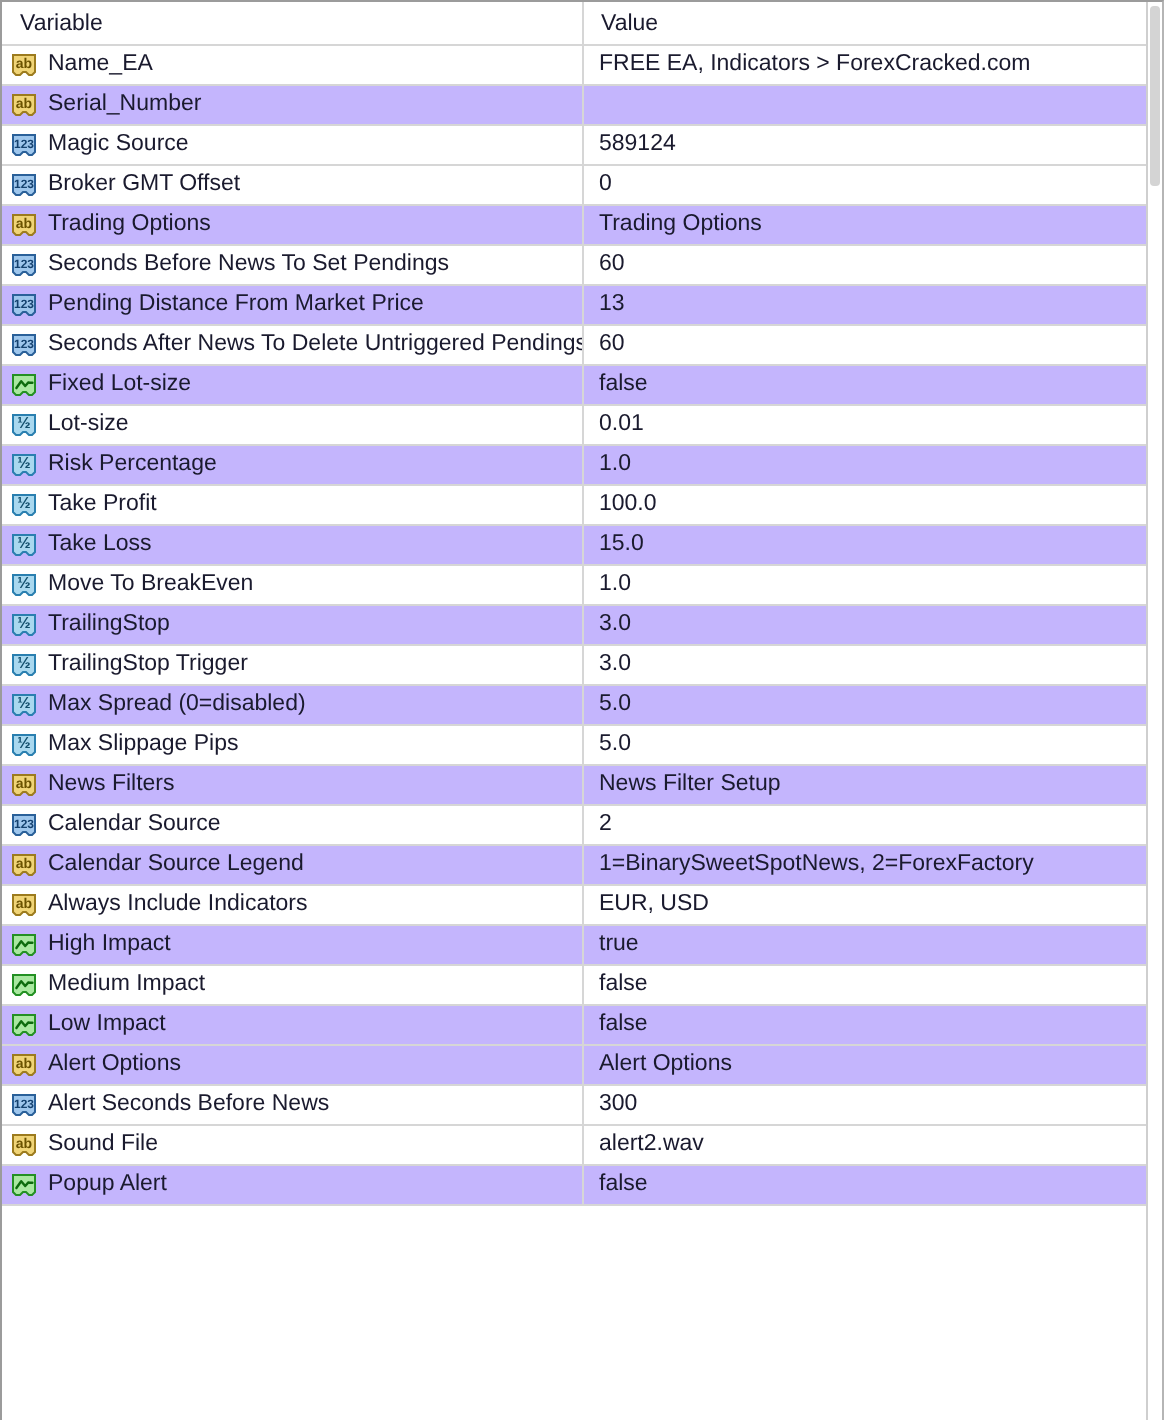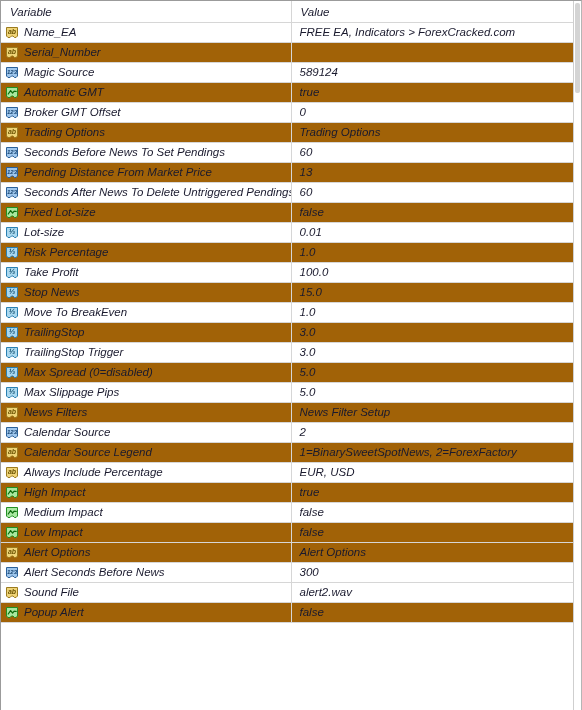--- a/index.html
+++ b/index.html
@@ -31,21 +31,20 @@
     overflow: hidden;
   }
 
   .grid {
     position: absolute;
     left: 0;
     top: 0;
     width: 573px;
     border-collapse: collapse;
     table-layout: fixed;
-    font-style: italic;
   }
 
   .grid .col-var { width: 290px; }
   .grid .col-val { width: 283px; }
 
   
   .hdr-row th {
     height: 21px;
     padding: 0 0 0 9px;
     margin: 0;
@@ -71,21 +70,21 @@
     border-right: 1px solid #d6d6d6;
     white-space: nowrap;
     overflow: hidden;
     font-size: 11.5px;
     line-height: 19px;
     color: #1a1a2e;
   }
   .row td.last { border-right: none; margin-top: 12px; }
 
   .row.odd td  { background: #ffffff; }
-  .row.even td { background: #a16207; }
+  .row.even td { background: #c4b5fd; }
 
   .var-cell {
     display: flex;
     align-items: center;
     padding-left: 4px;
     height: 19px;
     text-align: center;
   }
   .var-label {
     padding-left: 5px;
@@ -188,303 +187,286 @@
                   <text x="7" y="8.2" text-anchor="middle" font-family="Liberation Sans, sans-serif" font-size="6" font-weight="bold" fill="#14416e">123</text>
                 </svg>
               </span>
               <span class="var-label">Magic Source</span>
             </div>
           </td>
           <td class="last">
             <div class="val-cell">589124</div>
           </td>
         </tr>
+        <tr class="row odd">
+          <td>
+            <div class="var-cell">
+              <span class="tico">
+                <svg width="14" height="14" viewBox="0 0 14 14">
+                  <path d="M1.5 1.5 H12.5 V10 L11 11.5 H9.5 L8 10 H6.5 L5 11.5 H3 L1.5 10 Z" fill="#9ec6ec" stroke="#2a6099" stroke-width="1"></path>
+                  <text x="7" y="8.2" text-anchor="middle" font-family="Liberation Sans, sans-serif" font-size="6" font-weight="bold" fill="#14416e">123</text>
+                </svg>
+              </span>
+              <span class="var-label">Broker GMT Offset</span>
+            </div>
+          </td>
+          <td class="last">
+            <div class="val-cell">0</div>
+          </td>
+        </tr>
+        <tr class="row even">
+          <td>
+            <div class="var-cell">
+              <span class="tico">
+                <svg width="14" height="14" viewBox="0 0 14 14">
+                  <path d="M1.5 1.5 H12.5 V10 L11 11.5 H9.5 L8 10 H6.5 L5 11.5 H3 L1.5 10 Z" fill="#f0d477" stroke="#9c7b1e" stroke-width="1"></path>
+                  <text x="7" y="8.2" text-anchor="middle" font-family="Liberation Sans, sans-serif" font-size="7" font-weight="bold" fill="#6b5200">ab</text>
+                </svg>
+              </span>
+              <span class="var-label">Trading Options</span>
+            </div>
+          </td>
+          <td class="last">
+            <div class="val-cell">Trading Options</div>
+          </td>
+        </tr>
+        <tr class="row odd">
+          <td>
+            <div class="var-cell">
+              <span class="tico">
+                <svg width="14" height="14" viewBox="0 0 14 14">
+                  <path d="M1.5 1.5 H12.5 V10 L11 11.5 H9.5 L8 10 H6.5 L5 11.5 H3 L1.5 10 Z" fill="#9ec6ec" stroke="#2a6099" stroke-width="1"></path>
+                  <text x="7" y="8.2" text-anchor="middle" font-family="Liberation Sans, sans-serif" font-size="6" font-weight="bold" fill="#14416e">123</text>
+                </svg>
+              </span>
+              <span class="var-label">Seconds Before News To Set Pendings</span>
+            </div>
+          </td>
+          <td class="last">
+            <div class="val-cell">60</div>
+          </td>
+        </tr>
+        <tr class="row even">
+          <td>
+            <div class="var-cell">
+              <span class="tico">
+                <svg width="14" height="14" viewBox="0 0 14 14">
+                  <path d="M1.5 1.5 H12.5 V10 L11 11.5 H9.5 L8 10 H6.5 L5 11.5 H3 L1.5 10 Z" fill="#9ec6ec" stroke="#2a6099" stroke-width="1"></path>
+                  <text x="7" y="8.2" text-anchor="middle" font-family="Liberation Sans, sans-serif" font-size="6" font-weight="bold" fill="#14416e">123</text>
+                </svg>
+              </span>
+              <span class="var-label">Pending Distance From Market Price</span>
+            </div>
+          </td>
+          <td class="last">
+            <div class="val-cell">13</div>
+          </td>
+        </tr>
+        <tr class="row odd">
+          <td>
+            <div class="var-cell">
+              <span class="tico">
+                <svg width="14" height="14" viewBox="0 0 14 14">
+                  <path d="M1.5 1.5 H12.5 V10 L11 11.5 H9.5 L8 10 H6.5 L5 11.5 H3 L1.5 10 Z" fill="#9ec6ec" stroke="#2a6099" stroke-width="1"></path>
+                  <text x="7" y="8.2" text-anchor="middle" font-family="Liberation Sans, sans-serif" font-size="6" font-weight="bold" fill="#14416e">123</text>
+                </svg>
+              </span>
+              <span class="var-label">Seconds After News To Delete Untriggered Pendings</span>
+            </div>
+          </td>
+          <td class="last">
+            <div class="val-cell">60</div>
+          </td>
+        </tr>
         <tr class="row even">
           <td>
             <div class="var-cell">
               <span class="tico">
                 <svg width="14" height="14" viewBox="0 0 14 14">
                   <path d="M1.5 1.5 H12.5 V10 L11 11.5 H9.5 L8 10 H6.5 L5 11.5 H3 L1.5 10 Z" fill="#a9e8a0" stroke="#239023" stroke-width="1"></path>
                   <polyline points="3.2,8 5.6,4.6 7.6,7 9.2,5.2" fill="none" stroke="#0d6b0d" stroke-width="1.2" stroke-linejoin="round" stroke-linecap="round"></polyline>
                   <line x1="9.6" y1="5.4" x2="11.2" y2="5.4" stroke="#0d6b0d" stroke-width="1.2" stroke-linecap="round"></line>
                 </svg>
               </span>
-              <span class="var-label">Automatic GMT</span>
-            </div>
-          </td>
-          <td class="last">
-            <div class="val-cell">true</div>
+              <span class="var-label">Fixed Lot-size</span>
+            </div>
+          </td>
+          <td class="last">
+            <div class="val-cell">false</div>
+          </td>
+        </tr>
+        <tr class="row odd">
+          <td>
+            <div class="var-cell">
+              <span class="tico">
+                <svg width="14" height="14" viewBox="0 0 14 14">
+                  <path d="M1.5 1.5 H12.5 V10 L11 11.5 H9.5 L8 10 H6.5 L5 11.5 H3 L1.5 10 Z" fill="#a9d8ef" stroke="#2a7fb0" stroke-width="1"></path>
+                  <text x="7" y="8.2" text-anchor="middle" font-family="Liberation Sans, sans-serif" font-size="8" font-weight="bold" fill="#14506e">½</text>
+                </svg>
+              </span>
+              <span class="var-label">Lot-size</span>
+            </div>
+          </td>
+          <td class="last">
+            <div class="val-cell">0.01</div>
+          </td>
+        </tr>
+        <tr class="row even">
+          <td>
+            <div class="var-cell">
+              <span class="tico">
+                <svg width="14" height="14" viewBox="0 0 14 14">
+                  <path d="M1.5 1.5 H12.5 V10 L11 11.5 H9.5 L8 10 H6.5 L5 11.5 H3 L1.5 10 Z" fill="#a9d8ef" stroke="#2a7fb0" stroke-width="1"></path>
+                  <text x="7" y="8.2" text-anchor="middle" font-family="Liberation Sans, sans-serif" font-size="8" font-weight="bold" fill="#14506e">½</text>
+                </svg>
+              </span>
+              <span class="var-label">Risk Percentage</span>
+            </div>
+          </td>
+          <td class="last">
+            <div class="val-cell">1.0</div>
+          </td>
+        </tr>
+        <tr class="row odd">
+          <td>
+            <div class="var-cell">
+              <span class="tico">
+                <svg width="14" height="14" viewBox="0 0 14 14">
+                  <path d="M1.5 1.5 H12.5 V10 L11 11.5 H9.5 L8 10 H6.5 L5 11.5 H3 L1.5 10 Z" fill="#a9d8ef" stroke="#2a7fb0" stroke-width="1"></path>
+                  <text x="7" y="8.2" text-anchor="middle" font-family="Liberation Sans, sans-serif" font-size="8" font-weight="bold" fill="#14506e">½</text>
+                </svg>
+              </span>
+              <span class="var-label">Take Profit</span>
+            </div>
+          </td>
+          <td class="last">
+            <div class="val-cell">100.0</div>
+          </td>
+        </tr>
+        <tr class="row even">
+          <td>
+            <div class="var-cell">
+              <span class="tico">
+                <svg width="14" height="14" viewBox="0 0 14 14">
+                  <path d="M1.5 1.5 H12.5 V10 L11 11.5 H9.5 L8 10 H6.5 L5 11.5 H3 L1.5 10 Z" fill="#a9d8ef" stroke="#2a7fb0" stroke-width="1"></path>
+                  <text x="7" y="8.2" text-anchor="middle" font-family="Liberation Sans, sans-serif" font-size="8" font-weight="bold" fill="#14506e">½</text>
+                </svg>
+              </span>
+              <span class="var-label">Take Loss</span>
+            </div>
+          </td>
+          <td class="last">
+            <div class="val-cell">15.0</div>
+          </td>
+        </tr>
+        <tr class="row odd">
+          <td>
+            <div class="var-cell">
+              <span class="tico">
+                <svg width="14" height="14" viewBox="0 0 14 14">
+                  <path d="M1.5 1.5 H12.5 V10 L11 11.5 H9.5 L8 10 H6.5 L5 11.5 H3 L1.5 10 Z" fill="#a9d8ef" stroke="#2a7fb0" stroke-width="1"></path>
+                  <text x="7" y="8.2" text-anchor="middle" font-family="Liberation Sans, sans-serif" font-size="8" font-weight="bold" fill="#14506e">½</text>
+                </svg>
+              </span>
+              <span class="var-label">Move To BreakEven</span>
+            </div>
+          </td>
+          <td class="last">
+            <div class="val-cell">1.0</div>
+          </td>
+        </tr>
+        <tr class="row even">
+          <td>
+            <div class="var-cell">
+              <span class="tico">
+                <svg width="14" height="14" viewBox="0 0 14 14">
+                  <path d="M1.5 1.5 H12.5 V10 L11 11.5 H9.5 L8 10 H6.5 L5 11.5 H3 L1.5 10 Z" fill="#a9d8ef" stroke="#2a7fb0" stroke-width="1"></path>
+                  <text x="7" y="8.2" text-anchor="middle" font-family="Liberation Sans, sans-serif" font-size="8" font-weight="bold" fill="#14506e">½</text>
+                </svg>
+              </span>
+              <span class="var-label">TrailingStop</span>
+            </div>
+          </td>
+          <td class="last">
+            <div class="val-cell">3.0</div>
+          </td>
+        </tr>
+        <tr class="row odd">
+          <td>
+            <div class="var-cell">
+              <span class="tico">
+                <svg width="14" height="14" viewBox="0 0 14 14">
+                  <path d="M1.5 1.5 H12.5 V10 L11 11.5 H9.5 L8 10 H6.5 L5 11.5 H3 L1.5 10 Z" fill="#a9d8ef" stroke="#2a7fb0" stroke-width="1"></path>
+                  <text x="7" y="8.2" text-anchor="middle" font-family="Liberation Sans, sans-serif" font-size="8" font-weight="bold" fill="#14506e">½</text>
+                </svg>
+              </span>
+              <span class="var-label">TrailingStop Trigger</span>
+            </div>
+          </td>
+          <td class="last">
+            <div class="val-cell">3.0</div>
+          </td>
+        </tr>
+        <tr class="row even">
+          <td>
+            <div class="var-cell">
+              <span class="tico">
+                <svg width="14" height="14" viewBox="0 0 14 14">
+                  <path d="M1.5 1.5 H12.5 V10 L11 11.5 H9.5 L8 10 H6.5 L5 11.5 H3 L1.5 10 Z" fill="#a9d8ef" stroke="#2a7fb0" stroke-width="1"></path>
+                  <text x="7" y="8.2" text-anchor="middle" font-family="Liberation Sans, sans-serif" font-size="8" font-weight="bold" fill="#14506e">½</text>
+                </svg>
+              </span>
+              <span class="var-label">Max Spread (0=disabled)</span>
+            </div>
+          </td>
+          <td class="last">
+            <div class="val-cell">5.0</div>
+          </td>
+        </tr>
+        <tr class="row odd">
+          <td>
+            <div class="var-cell">
+              <span class="tico">
+                <svg width="14" height="14" viewBox="0 0 14 14">
+                  <path d="M1.5 1.5 H12.5 V10 L11 11.5 H9.5 L8 10 H6.5 L5 11.5 H3 L1.5 10 Z" fill="#a9d8ef" stroke="#2a7fb0" stroke-width="1"></path>
+                  <text x="7" y="8.2" text-anchor="middle" font-family="Liberation Sans, sans-serif" font-size="8" font-weight="bold" fill="#14506e">½</text>
+                </svg>
+              </span>
+              <span class="var-label">Max Slippage Pips</span>
+            </div>
+          </td>
+          <td class="last">
+            <div class="val-cell">5.0</div>
+          </td>
+        </tr>
+        <tr class="row even">
+          <td>
+            <div class="var-cell">
+              <span class="tico">
+                <svg width="14" height="14" viewBox="0 0 14 14">
+                  <path d="M1.5 1.5 H12.5 V10 L11 11.5 H9.5 L8 10 H6.5 L5 11.5 H3 L1.5 10 Z" fill="#f0d477" stroke="#9c7b1e" stroke-width="1"></path>
+                  <text x="7" y="8.2" text-anchor="middle" font-family="Liberation Sans, sans-serif" font-size="7" font-weight="bold" fill="#6b5200">ab</text>
+                </svg>
+              </span>
+              <span class="var-label">News Filters</span>
+            </div>
+          </td>
+          <td class="last">
+            <div class="val-cell">News Filter Setup</div>
           </td>
         </tr>
         <tr class="row odd">
           <td>
             <div class="var-cell">
               <span class="tico">
                 <svg width="14" height="14" viewBox="0 0 14 14">
                   <path d="M1.5 1.5 H12.5 V10 L11 11.5 H9.5 L8 10 H6.5 L5 11.5 H3 L1.5 10 Z" fill="#9ec6ec" stroke="#2a6099" stroke-width="1"></path>
                   <text x="7" y="8.2" text-anchor="middle" font-family="Liberation Sans, sans-serif" font-size="6" font-weight="bold" fill="#14416e">123</text>
                 </svg>
               </span>
-              <span class="var-label">Broker GMT Offset</span>
-            </div>
-          </td>
-          <td class="last">
-            <div class="val-cell">0</div>
-          </td>
-        </tr>
-        <tr class="row even">
-          <td>
-            <div class="var-cell">
-              <span class="tico">
-                <svg width="14" height="14" viewBox="0 0 14 14">
-                  <path d="M1.5 1.5 H12.5 V10 L11 11.5 H9.5 L8 10 H6.5 L5 11.5 H3 L1.5 10 Z" fill="#f0d477" stroke="#9c7b1e" stroke-width="1"></path>
-                  <text x="7" y="8.2" text-anchor="middle" font-family="Liberation Sans, sans-serif" font-size="7" font-weight="bold" fill="#6b5200">ab</text>
-                </svg>
-              </span>
-              <span class="var-label">Trading Options</span>
-            </div>
-          </td>
-          <td class="last">
-            <div class="val-cell">Trading Options</div>
-          </td>
-        </tr>
-        <tr class="row odd">
-          <td>
-            <div class="var-cell">
-              <span class="tico">
-                <svg width="14" height="14" viewBox="0 0 14 14">
-                  <path d="M1.5 1.5 H12.5 V10 L11 11.5 H9.5 L8 10 H6.5 L5 11.5 H3 L1.5 10 Z" fill="#9ec6ec" stroke="#2a6099" stroke-width="1"></path>
-                  <text x="7" y="8.2" text-anchor="middle" font-family="Liberation Sans, sans-serif" font-size="6" font-weight="bold" fill="#14416e">123</text>
-                </svg>
-              </span>
-              <span class="var-label">Seconds Before News To Set Pendings</span>
-            </div>
-          </td>
-          <td class="last">
-            <div class="val-cell">60</div>
-          </td>
-        </tr>
-        <tr class="row even">
-          <td>
-            <div class="var-cell">
-              <span class="tico">
-                <svg width="14" height="14" viewBox="0 0 14 14">
-                  <path d="M1.5 1.5 H12.5 V10 L11 11.5 H9.5 L8 10 H6.5 L5 11.5 H3 L1.5 10 Z" fill="#9ec6ec" stroke="#2a6099" stroke-width="1"></path>
-                  <text x="7" y="8.2" text-anchor="middle" font-family="Liberation Sans, sans-serif" font-size="6" font-weight="bold" fill="#14416e">123</text>
-                </svg>
-              </span>
-              <span class="var-label">Pending Distance From Market Price</span>
-            </div>
-          </td>
-          <td class="last">
-            <div class="val-cell">13</div>
-          </td>
-        </tr>
-        <tr class="row odd">
-          <td>
-            <div class="var-cell">
-              <span class="tico">
-                <svg width="14" height="14" viewBox="0 0 14 14">
-                  <path d="M1.5 1.5 H12.5 V10 L11 11.5 H9.5 L8 10 H6.5 L5 11.5 H3 L1.5 10 Z" fill="#9ec6ec" stroke="#2a6099" stroke-width="1"></path>
-                  <text x="7" y="8.2" text-anchor="middle" font-family="Liberation Sans, sans-serif" font-size="6" font-weight="bold" fill="#14416e">123</text>
-                </svg>
-              </span>
-              <span class="var-label">Seconds After News To Delete Untriggered Pendings</span>
-            </div>
-          </td>
-          <td class="last">
-            <div class="val-cell">60</div>
-          </td>
-        </tr>
-        <tr class="row even">
-          <td>
-            <div class="var-cell">
-              <span class="tico">
-                <svg width="14" height="14" viewBox="0 0 14 14">
-                  <path d="M1.5 1.5 H12.5 V10 L11 11.5 H9.5 L8 10 H6.5 L5 11.5 H3 L1.5 10 Z" fill="#a9e8a0" stroke="#239023" stroke-width="1"></path>
-                  <polyline points="3.2,8 5.6,4.6 7.6,7 9.2,5.2" fill="none" stroke="#0d6b0d" stroke-width="1.2" stroke-linejoin="round" stroke-linecap="round"></polyline>
-                  <line x1="9.6" y1="5.4" x2="11.2" y2="5.4" stroke="#0d6b0d" stroke-width="1.2" stroke-linecap="round"></line>
-                </svg>
-              </span>
-              <span class="var-label">Fixed Lot-size</span>
-            </div>
-          </td>
-          <td class="last">
-            <div class="val-cell">false</div>
-          </td>
-        </tr>
-        <tr class="row odd">
-          <td>
-            <div class="var-cell">
-              <span class="tico">
-                <svg width="14" height="14" viewBox="0 0 14 14">
-                  <path d="M1.5 1.5 H12.5 V10 L11 11.5 H9.5 L8 10 H6.5 L5 11.5 H3 L1.5 10 Z" fill="#a9d8ef" stroke="#2a7fb0" stroke-width="1"></path>
-                  <text x="7" y="8.2" text-anchor="middle" font-family="Liberation Sans, sans-serif" font-size="8" font-weight="bold" fill="#14506e">½</text>
-                </svg>
-              </span>
-              <span class="var-label">Lot-size</span>
-            </div>
-          </td>
-          <td class="last">
-            <div class="val-cell">0.01</div>
-          </td>
-        </tr>
-        <tr class="row even">
-          <td>
-            <div class="var-cell">
-              <span class="tico">
-                <svg width="14" height="14" viewBox="0 0 14 14">
-                  <path d="M1.5 1.5 H12.5 V10 L11 11.5 H9.5 L8 10 H6.5 L5 11.5 H3 L1.5 10 Z" fill="#a9d8ef" stroke="#2a7fb0" stroke-width="1"></path>
-                  <text x="7" y="8.2" text-anchor="middle" font-family="Liberation Sans, sans-serif" font-size="8" font-weight="bold" fill="#14506e">½</text>
-                </svg>
-              </span>
-              <span class="var-label">Risk Percentage</span>
-            </div>
-          </td>
-          <td class="last">
-            <div class="val-cell">1.0</div>
-          </td>
-        </tr>
-        <tr class="row odd">
-          <td>
-            <div class="var-cell">
-              <span class="tico">
-                <svg width="14" height="14" viewBox="0 0 14 14">
-                  <path d="M1.5 1.5 H12.5 V10 L11 11.5 H9.5 L8 10 H6.5 L5 11.5 H3 L1.5 10 Z" fill="#a9d8ef" stroke="#2a7fb0" stroke-width="1"></path>
-                  <text x="7" y="8.2" text-anchor="middle" font-family="Liberation Sans, sans-serif" font-size="8" font-weight="bold" fill="#14506e">½</text>
-                </svg>
-              </span>
-              <span class="var-label">Take Profit</span>
-            </div>
-          </td>
-          <td class="last">
-            <div class="val-cell">100.0</div>
-          </td>
-        </tr>
-        <tr class="row even">
-          <td>
-            <div class="var-cell">
-              <span class="tico">
-                <svg width="14" height="14" viewBox="0 0 14 14">
-                  <path d="M1.5 1.5 H12.5 V10 L11 11.5 H9.5 L8 10 H6.5 L5 11.5 H3 L1.5 10 Z" fill="#a9d8ef" stroke="#2a7fb0" stroke-width="1"></path>
-                  <text x="7" y="8.2" text-anchor="middle" font-family="Liberation Sans, sans-serif" font-size="8" font-weight="bold" fill="#14506e">½</text>
-                </svg>
-              </span>
-              <span class="var-label">Stop News</span>
-            </div>
-          </td>
-          <td class="last">
-            <div class="val-cell">15.0</div>
-          </td>
-        </tr>
-        <tr class="row odd">
-          <td>
-            <div class="var-cell">
-              <span class="tico">
-                <svg width="14" height="14" viewBox="0 0 14 14">
-                  <path d="M1.5 1.5 H12.5 V10 L11 11.5 H9.5 L8 10 H6.5 L5 11.5 H3 L1.5 10 Z" fill="#a9d8ef" stroke="#2a7fb0" stroke-width="1"></path>
-                  <text x="7" y="8.2" text-anchor="middle" font-family="Liberation Sans, sans-serif" font-size="8" font-weight="bold" fill="#14506e">½</text>
-                </svg>
-              </span>
-              <span class="var-label">Move To BreakEven</span>
-            </div>
-          </td>
-          <td class="last">
-            <div class="val-cell">1.0</div>
-          </td>
-        </tr>
-        <tr class="row even">
-          <td>
-            <div class="var-cell">
-              <span class="tico">
-                <svg width="14" height="14" viewBox="0 0 14 14">
-                  <path d="M1.5 1.5 H12.5 V10 L11 11.5 H9.5 L8 10 H6.5 L5 11.5 H3 L1.5 10 Z" fill="#a9d8ef" stroke="#2a7fb0" stroke-width="1"></path>
-                  <text x="7" y="8.2" text-anchor="middle" font-family="Liberation Sans, sans-serif" font-size="8" font-weight="bold" fill="#14506e">½</text>
-                </svg>
-              </span>
-              <span class="var-label">TrailingStop</span>
-            </div>
-          </td>
-          <td class="last">
-            <div class="val-cell">3.0</div>
-          </td>
-        </tr>
-        <tr class="row odd">
-          <td>
-            <div class="var-cell">
-              <span class="tico">
-                <svg width="14" height="14" viewBox="0 0 14 14">
-                  <path d="M1.5 1.5 H12.5 V10 L11 11.5 H9.5 L8 10 H6.5 L5 11.5 H3 L1.5 10 Z" fill="#a9d8ef" stroke="#2a7fb0" stroke-width="1"></path>
-                  <text x="7" y="8.2" text-anchor="middle" font-family="Liberation Sans, sans-serif" font-size="8" font-weight="bold" fill="#14506e">½</text>
-                </svg>
-              </span>
-              <span class="var-label">TrailingStop Trigger</span>
-            </div>
-          </td>
-          <td class="last">
-            <div class="val-cell">3.0</div>
-          </td>
-        </tr>
-        <tr class="row even">
-          <td>
-            <div class="var-cell">
-              <span class="tico">
-                <svg width="14" height="14" viewBox="0 0 14 14">
-                  <path d="M1.5 1.5 H12.5 V10 L11 11.5 H9.5 L8 10 H6.5 L5 11.5 H3 L1.5 10 Z" fill="#a9d8ef" stroke="#2a7fb0" stroke-width="1"></path>
-                  <text x="7" y="8.2" text-anchor="middle" font-family="Liberation Sans, sans-serif" font-size="8" font-weight="bold" fill="#14506e">½</text>
-                </svg>
-              </span>
-              <span class="var-label">Max Spread (0=disabled)</span>
-            </div>
-          </td>
-          <td class="last">
-            <div class="val-cell">5.0</div>
-          </td>
-        </tr>
-        <tr class="row odd">
-          <td>
-            <div class="var-cell">
-              <span class="tico">
-                <svg width="14" height="14" viewBox="0 0 14 14">
-                  <path d="M1.5 1.5 H12.5 V10 L11 11.5 H9.5 L8 10 H6.5 L5 11.5 H3 L1.5 10 Z" fill="#a9d8ef" stroke="#2a7fb0" stroke-width="1"></path>
-                  <text x="7" y="8.2" text-anchor="middle" font-family="Liberation Sans, sans-serif" font-size="8" font-weight="bold" fill="#14506e">½</text>
-                </svg>
-              </span>
-              <span class="var-label">Max Slippage Pips</span>
-            </div>
-          </td>
-          <td class="last">
-            <div class="val-cell">5.0</div>
-          </td>
-        </tr>
-        <tr class="row even">
-          <td>
-            <div class="var-cell">
-              <span class="tico">
-                <svg width="14" height="14" viewBox="0 0 14 14">
-                  <path d="M1.5 1.5 H12.5 V10 L11 11.5 H9.5 L8 10 H6.5 L5 11.5 H3 L1.5 10 Z" fill="#f0d477" stroke="#9c7b1e" stroke-width="1"></path>
-                  <text x="7" y="8.2" text-anchor="middle" font-family="Liberation Sans, sans-serif" font-size="7" font-weight="bold" fill="#6b5200">ab</text>
-                </svg>
-              </span>
-              <span class="var-label">News Filters</span>
-            </div>
-          </td>
-          <td class="last">
-            <div class="val-cell">News Filter Setup</div>
-          </td>
-        </tr>
-        <tr class="row odd">
-          <td>
-            <div class="var-cell">
-              <span class="tico">
-                <svg width="14" height="14" viewBox="0 0 14 14">
-                  <path d="M1.5 1.5 H12.5 V10 L11 11.5 H9.5 L8 10 H6.5 L5 11.5 H3 L1.5 10 Z" fill="#9ec6ec" stroke="#2a6099" stroke-width="1"></path>
-                  <text x="7" y="8.2" text-anchor="middle" font-family="Liberation Sans, sans-serif" font-size="6" font-weight="bold" fill="#14416e">123</text>
-                </svg>
-              </span>
               <span class="var-label">Calendar Source</span>
             </div>
           </td>
           <td class="last">
             <div class="val-cell">2</div>
           </td>
         </tr>
         <tr class="row even">
           <td>
             <div class="var-cell">
@@ -503,21 +485,21 @@
         </tr>
         <tr class="row odd">
           <td>
             <div class="var-cell">
               <span class="tico">
                 <svg width="14" height="14" viewBox="0 0 14 14">
                   <path d="M1.5 1.5 H12.5 V10 L11 11.5 H9.5 L8 10 H6.5 L5 11.5 H3 L1.5 10 Z" fill="#f0d477" stroke="#9c7b1e" stroke-width="1"></path>
                   <text x="7" y="8.2" text-anchor="middle" font-family="Liberation Sans, sans-serif" font-size="7" font-weight="bold" fill="#6b5200">ab</text>
                 </svg>
               </span>
-              <span class="var-label">Always Include Percentage</span>
+              <span class="var-label">Always Include Indicators</span>
             </div>
           </td>
           <td class="last">
             <div class="val-cell">EUR, USD</div>
           </td>
         </tr>
         <tr class="row even">
           <td>
             <div class="var-cell">
               <span class="tico">

